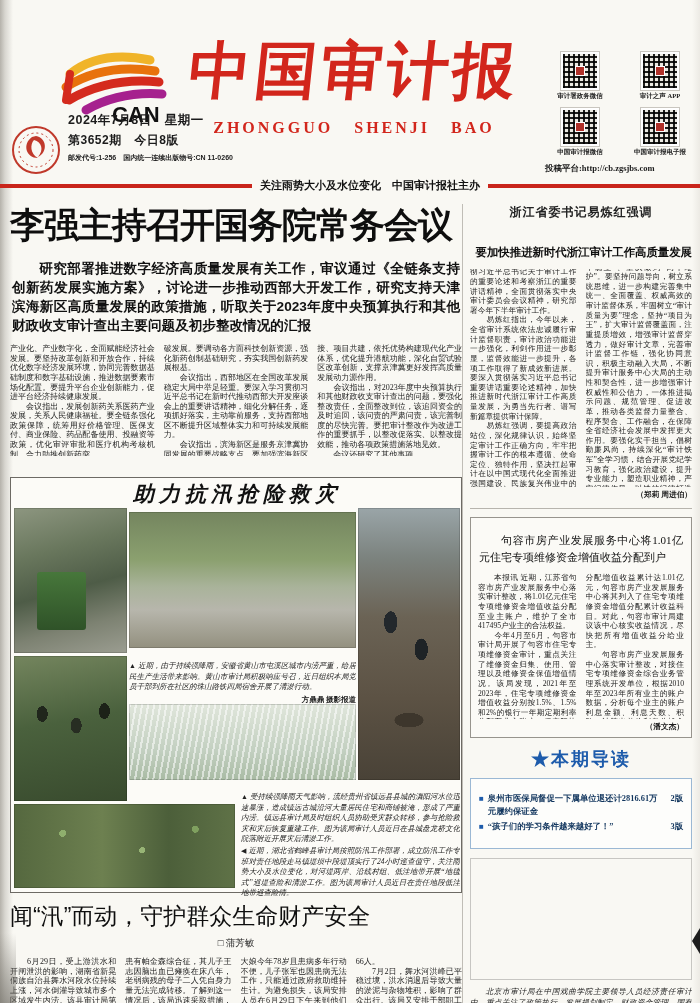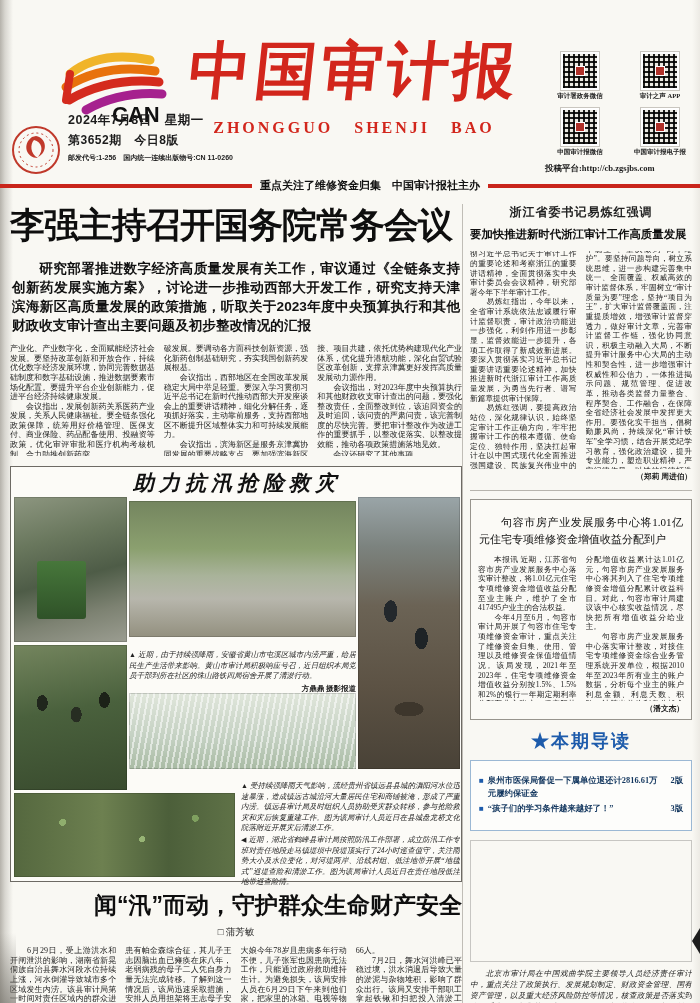--- a/index.html
+++ b/index.html
@@ -53,21 +53,21 @@
     letter-spacing:-1px;white-space:nowrap;color:#0e0e0e;
   }
   .subhead{
     margin:10px 2px 0;font-family:"Liberation Sans",sans-serif;font-weight:700;
     font-size:13.6px;line-height:1.4;text-indent:2em;text-align:justify;color:#111;
   }
   .cols{display:flex;gap:9px;}
   .tcol{flex:1;font-size:8px;line-height:1.2;text-align:justify;white-space:pre-line;overflow:hidden;}
   .lead-body{margin-top:9px;height:112px;overflow:hidden;}
   
-  .photo-box{position:relative;margin-top:10px;height:414px;border:1px solid #6d6a64;background:#fcfbf7;padding-left:16px;}
+  .photo-box{position:relative;margin-top:21px;height:414px;border:1px solid #6d6a64;background:#fcfbf7;padding-left:16px;}
   .pf-title{
     position:absolute;left:122px;top:2px;font-family:"DejaVu Serif",serif;
     font-size:21px;font-weight:bold;font-style:italic;letter-spacing:5px;color:#111;
   }
   .ph{position:absolute;box-shadow:0 0 0 1px rgba(0,0,0,.15) inset;}
   .ph-a{left:3px;top:30px;width:113px;height:145px;
     background:linear-gradient(165deg,#8d9680 0%,#69775d 30%,#4e5c47 55%,#7d8272 78%,#9b9d91 100%);}
   .ph-a::after{content:"";position:absolute;left:20%;bottom:16%;width:44%;height:40%;
     background:linear-gradient(#47773b,#2f5228);border-radius:3px;}
   .ph-b{left:118px;top:34px;width:227px;height:136px;
@@ -95,27 +95,27 @@
       radial-gradient(circle 7px at 82% 30%,#7fa05f 0 50%,transparent 51%),
       linear-gradient(90deg,#55683f,#6d8050 40%,#4c5f3a 70%,#5f7247);}
   .cap{position:absolute;font-size:7.5px;line-height:1.42;text-align:justify;font-style:italic;color:#222;}
   .cap .mk{font-style:normal;font-size:7px;margin-right:2px;}
   .cap .credit{display:block;text-align:right;font-weight:bold;font-style:normal;margin-top:2px;}
   .cap-1{left:118px;top:175px;width:227px;height:48px;overflow:hidden;}
   .cap-2{left:230px;top:306px;width:219px;height:50px;overflow:hidden;}
   .cap-3{left:230px;top:360px;width:219px;height:50px;overflow:hidden;}
   
   .flood{margin-top:8px;}
-  .flood-hl{margin:0;font-family:"Liberation Sans",sans-serif;font-weight:700;font-size:23px;text-align:right;color:#0e0e0e;}
+  .flood-hl{margin:0;font-family:"Liberation Sans",sans-serif;font-weight:400;font-size:23px;text-align:left;color:#0e0e0e;}
   .flood-byline{text-align:center;font-size:9.5px;margin:5px 0 7px;}
   .flood-body{height:80px;overflow:hidden;}
   
   .right-col{position:absolute;left:470px;top:8px;width:222px;height:799px;overflow:hidden;}
   .kicker{text-align:center;font-size:12px;font-weight:bold;letter-spacing:1px;color:#222;}
-  .zj-hl{margin:6px 0 9px;font-family:"Liberation Sans",sans-serif;font-weight:900;font-size:11.4px;text-align:left;white-space:nowrap;color:#0e0e0e;}
+  .zj-hl{margin:24px 0 9px;font-family:"Liberation Sans",sans-serif;font-weight:900;font-size:11.4px;text-align:right;white-space:nowrap;color:#0e0e0e;}
   .cols-2 .tcol{font-size:7.7px;line-height:1.25;}
   .zj-body{height:218px;overflow:hidden;align-items:center;}
   .byline-r{text-align:right;font-size:7.7px;margin-top:3px;font-weight:bold;}
   .sep{border:none;border-top:1px solid #b7b4ad;margin:8px 0;}
   .jr-box{border:1px solid #97948d;padding:6px 7px 5px;background:#fbfaf6;}
   .box-head{display:flex;align-items:center;gap:5px;}
   .box-head .hline{flex:1;height:1px;background:#8a8780;}
   .box-year{font-style:italic;font-size:11px;color:#3b3b3b;font-family:"Liberation Serif",serif;}
   .seal{
     width:15px;height:15px;background:#a9322c;color:#fff;font-size:10px;line-height:15px;text-align:center;
@@ -191,21 +191,21 @@
         </div>
         <div class="qr-item">
           <div class="qr"></div>
           <div class="qr-label">中国审计报电子报</div>
         </div>
       </div>
       <div class="submission">投稿平台:http://cb.zgsjbs.com</div>
     </div>
     <div class="red-rule">
       <span class="bar b1"></span>
-      <span class="org">重点关注了维修资金归集　中国审计报社主办</span>
+      <span class="org">关注雨势大小及水位变化　中国审计报社主办</span>
       <span class="bar b2"></span>
     </div>
   </header>
 
   <main class="main">
     <div class="v-divider"></div>
 
     <section class="left-col">
       <h1 class="lead-hl">李强主持召开国务院常务会议</h1>
       <p class="subhead">研究部署推进数字经济高质量发展有关工作，审议通过《全链条支持创新药发展实施方案》，讨论进一步推动西部大开发工作，研究支持天津滨海新区高质量发展的政策措施，听取关于2023年度中央预算执行和其他财政收支审计查出主要问题及初步整改情况的汇报</p>

